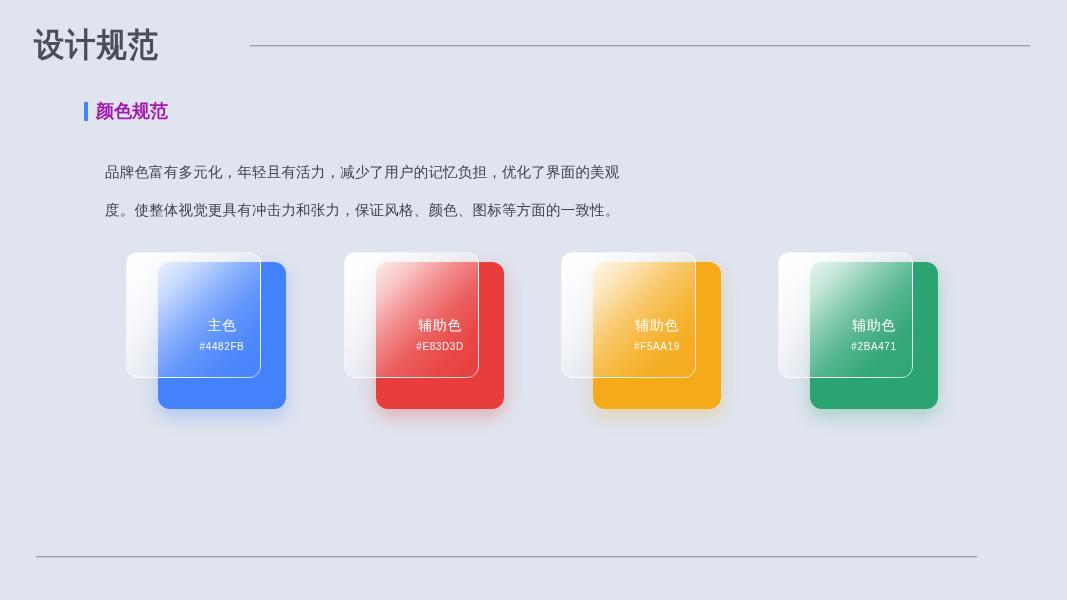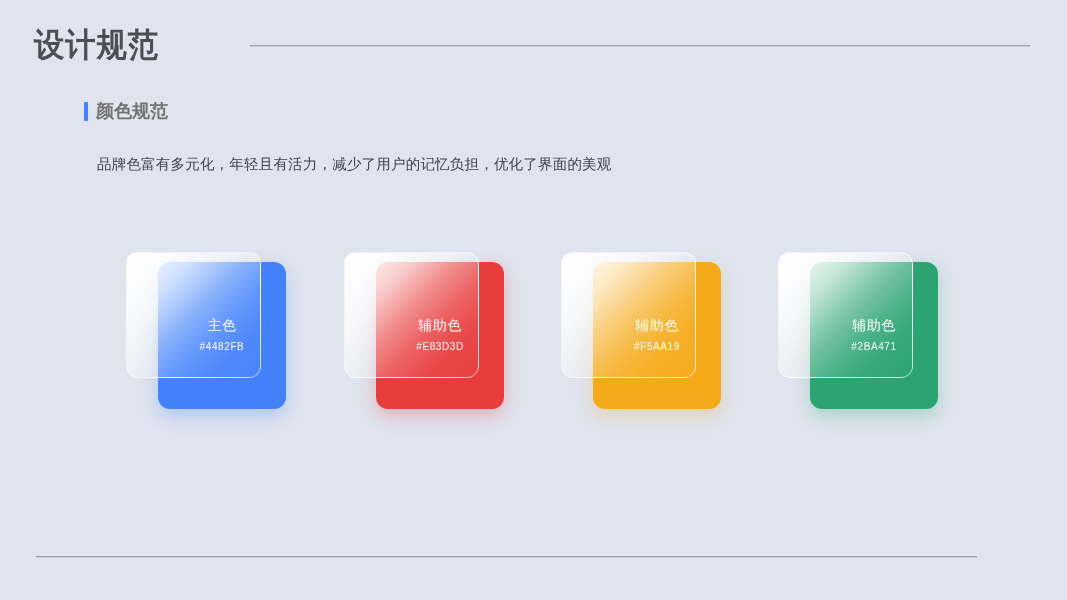--- a/index.html
+++ b/index.html
@@ -65,38 +65,38 @@
     width: 4px;
     height: 19px;
     background: #4482fb;
     border-radius: 1px;
     margin-right: 8px;
     flex: none;
   }
   .section-title {
     font-size: 18px;
     font-weight: bold;
-    color: #737373;
+    color: #a21caf;
     line-height: 20px;
     white-space: nowrap;
   }
 
   
   .paragraph {
     position: absolute;
     left: 93px;
     top: 147px;
     width: 580px;
     font-size: 14.5px;
     color: #3d434c;
     line-height: 26px;
     letter-spacing: 0.2px;
   }
   .paragraph p {
-    margin: 4px;
+    margin: 12px;
   }
 
   
   .swatch-row {
     position: absolute;
     left: 126px;
     top: 252px;
     width: 830px;
     height: 160px;
   }
@@ -168,20 +168,21 @@
   <div class="rule-top"></div>
 </div>
 
 <div class="section-head">
   <span class="accent-bar" style="background: rgb(68, 130, 251);"></span>
   <span class="section-title">颜色规范</span>
 </div>
 
 <div class="paragraph">
   <p>品牌色富有多元化，年轻且有活力，减少了用户的记忆负担，优化了界面的美观</p>
+  <p>度。使整体视觉更具有冲击力和张力，保证风格、颜色、图标等方面的一致性。</p>
 </div>
 
 <div class="swatch-row">
 
   <div class="swatch" style="left:0px;">
     <div class="solid" style="background: rgb(68, 130, 251); box-shadow: rgba(68, 130, 251, 0.3) 0px 7px 18px;"></div>
     <div class="glass"></div>
     <div class="label">
       <span class="name">主色</span>
       <span class="hex">#4482FB</span>

